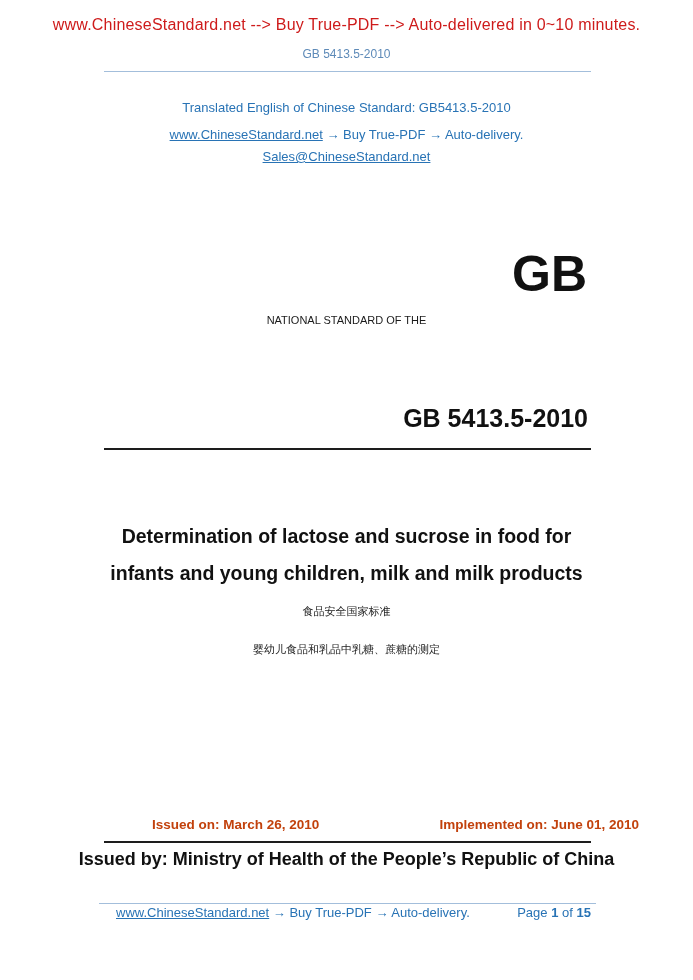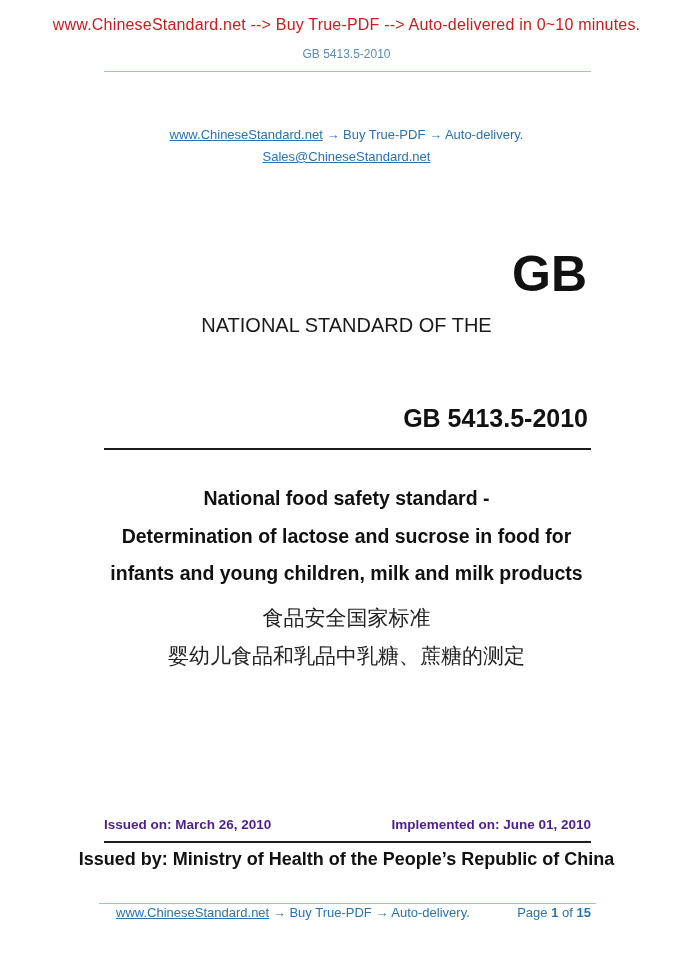--- a/index.html
+++ b/index.html
@@ -31,41 +31,41 @@
   .intro { font-size: 13px; }
   .intro-1 { top: 100px; }
   .intro-2 { top: 127px; }
   .intro-3 { top: 149px; }
   .link { color: #2873b5; text-decoration: underline; cursor: pointer; }
 
   .gb-logo {
     position: absolute; top: 249px; right: 106px;
     font-size: 50px; font-weight: 700; line-height: 1; color: #111111;
   }
-  .nat { font-size: 20px; color: #1a1a1a; }
+  .nat { font-size: 11px; color: #1a1a1a; }
   .nat-1 { top: 314px; }
   .nat-2 { top: 366px; }
   .std-code {
     position: absolute; top: 404px; right: 105px;
     font-size: 25px; font-weight: 700; color: #111111;
   }
 
   .doc-title { font-size: 19.5px; font-weight: 700; color: #111111; }
   .title-1 { top: 487px; }
   .title-2 { top: 525px; }
   .title-3 { top: 562px; }
 
-  .cn-title { font-size: 21px; font-family: "DejaVu Serif", serif; color: #222222; }
+  .cn-title { font-size: 11px; font-family: "DejaVu Serif", serif; color: #222222; }
   .cn-1 { top: 604px; }
   .cn-2 { top: 642px; }
 
   .dates-row {
     top: 817px;
     display: flex; justify-content: space-between;
-    font-size: 13.5px; font-weight: 700; color: #4c1d95;
+    font-size: 13.5px; font-weight: 700; color: #c2410c; margin-left: 48px;
   }
   .issued-by { top: 849px; font-size: 18px; font-weight: 700; color: #111111; }
 
   .footer-row {
     top: 905px; left: 104px; width: 487px;
     position: absolute;
     display: flex; justify-content: space-between; align-items: baseline;
     font-size: 13px;
   }
   .footer-left { padding-left: 12px; }
@@ -75,39 +75,39 @@
 <body>
 
 <div class="page">
 
   <div class="full banner">www.ChineseStandard.net --&gt; Buy True-PDF --&gt; Auto-delivered in 0~10 minutes.</div>
 
   <div class="full doc-code-top">GB 5413.5-2010</div>
 
   <div class="rule rule-blue rule-1"></div>
 
+  <div class="full intro intro-1 blue-text">Translated English of Chinese Standard: GB5413.5-2010</div>
 
   <div class="full intro intro-2 blue-text">
     <span class="link">www.ChineseStandard.net</span>
     <span> → Buy True-PDF → Auto-delivery.</span>
   </div>
 
   <div class="full intro intro-3">
     <span class="link">Sales@ChineseStandard.net</span>
   </div>
 
   <div class="gb-logo">GB</div>
 
   <div class="full nat nat-1">NATIONAL STANDARD OF THE</div>
 
   <div class="std-code">GB 5413.5-2010</div>
 
   <div class="rule rule-black rule-2"></div>
 
-  <div class="full doc-title title-1">National food safety standard -</div>
   <div class="full doc-title title-2">Determination of lactose and sucrose in food for</div>
   <div class="full doc-title title-3">infants and young children, milk and milk products</div>
 
   <div class="full cn-title cn-1">食品安全国家标准</div>
   <div class="full cn-title cn-2">婴幼儿食品和乳品中乳糖、蔗糖的测定</div>
 
   <div class="col dates-row">
     <span>Issued on: March 26, 2010</span>
     <span>Implemented on: June 01, 2010</span>
   </div>

